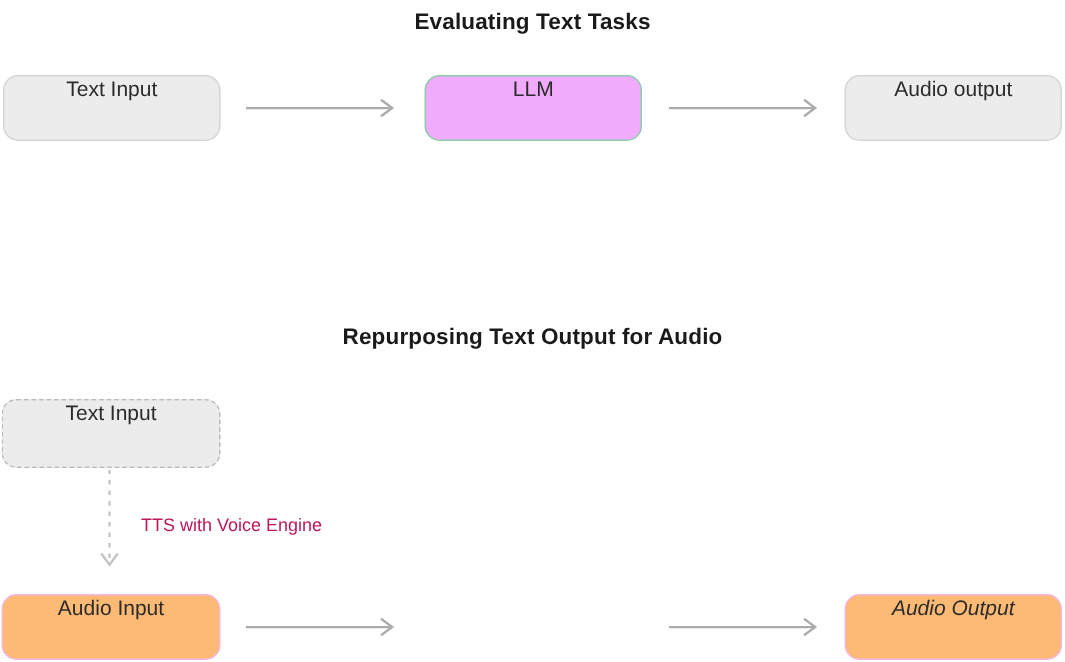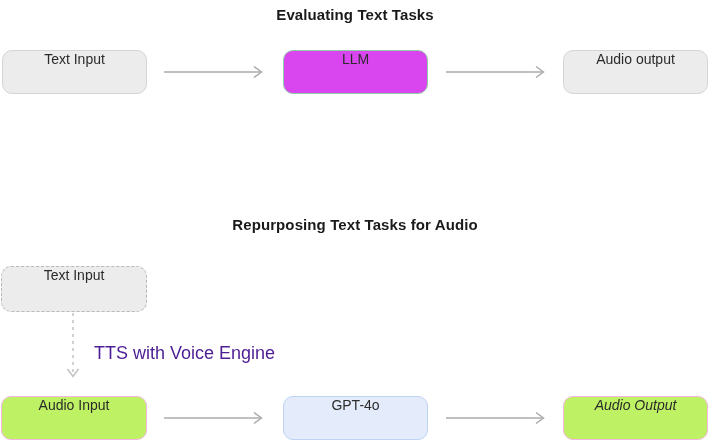--- a/index.html
+++ b/index.html
@@ -28,23 +28,23 @@
     position:absolute;
     width:145px; height:44px;
     box-sizing:border-box;
     border-radius:10px;
     display:flex; align-items:flex-start; justify-content:center;
     font-size:14px;
     color:#2b2b2b;
     border:1px solid transparent;
   }
   .node-gray  { background:#ececec; border-color:#d5d5d5; }
-  .node-green { background:#d946ef; border-color:#8fcdaa; }
+  .node-green { background:#f0abfc; border-color:#8fcdaa; }
   .node-blue  { background:#e4ecfc; border-color:#bed2f5; }
-  .node-pink  { background:#bef264; border-color:#f5b5e2; }
+  .node-pink  { background:#fdba74; border-color:#f5b5e2; }
   .node-dashed{ background:#ececec; border:1.5px dashed #b9b9b9; }
 
   
   .n-text-input-1 { left:2px;   top:50px; }
   .n-llm          { left:283px; top:50px; }
   .n-text-output  { left:563px; top:50px; }
 
   
   .n-text-input-2 { left:1px;   top:266px; width:146px; height:46px; }
   .n-audio-input  { left:1px;   top:396px; width:146px; }
@@ -55,22 +55,22 @@
   .a1 { left:163px; top:64px; }
   .a2 { left:445px; top:64px; }
   .a3 { left:163px; top:410px; }
   .a4 { left:445px; top:410px; }
 
   .arrow-v { position:absolute; left:65px; top:313px; width:16px; height:68px; }
 
   .edge-label {
     position:absolute;
     left:94px; top:343px;
-    font-size:18px;
-    color:#4c1d95;
+    font-size:12px;
+    color:#be185d;
     white-space:nowrap;
   }
 </style>
 </head>
 <body>
 
 <div class="canvas">
 
   <div class="section-title title-1">Evaluating Text Tasks</div>
 
@@ -89,21 +89,21 @@
 
   <svg class="arrow-h a2" viewBox="0 0 106 16">
     <line x1="1" y1="8" x2="97" y2="8" stroke="#ababab" stroke-width="1.5"></line>
     <polyline points="91,2.5 98.5,8 91,13.5" fill="none" stroke="#ababab" stroke-width="1.5"></polyline>
   </svg>
 
   <div class="node node-gray n-text-output">
     <span>Audio output</span>
   </div>
 
-  <div class="section-title title-2">Repurposing Text Tasks for Audio</div>
+  <div class="section-title title-2">Repurposing Text Output for Audio</div>
 
   <div class="node node-dashed n-text-input-2">
     <span>Text Input</span>
   </div>
 
   <svg class="arrow-v" viewBox="0 0 16 68">
     <line x1="8" y1="0" x2="8" y2="59" stroke="#c2c2c2" stroke-width="1.5" stroke-dasharray="3,4"></line>
     <polyline points="2.5,56 8,63.5 13.5,56" fill="none" stroke="#c2c2c2" stroke-width="1.5"></polyline>
   </svg>
 
@@ -111,23 +111,20 @@
 
   <div class="node node-pink n-audio-input">
     <span>Audio Input</span>
   </div>
 
   <svg class="arrow-h a3" viewBox="0 0 106 16">
     <line x1="1" y1="8" x2="97" y2="8" stroke="#ababab" stroke-width="1.5"></line>
     <polyline points="91,2.5 98.5,8 91,13.5" fill="none" stroke="#ababab" stroke-width="1.5"></polyline>
   </svg>
 
-  <div class="node node-blue n-gpt4o">
-    <span>GPT-4o</span>
-  </div>
 
   <svg class="arrow-h a4" viewBox="0 0 106 16">
     <line x1="1" y1="8" x2="97" y2="8" stroke="#ababab" stroke-width="1.5"></line>
     <polyline points="91,2.5 98.5,8 91,13.5" fill="none" stroke="#ababab" stroke-width="1.5"></polyline>
   </svg>
 
   <div class="node node-pink n-audio-output">
     <span>Audio Output</span>
   </div>
 

